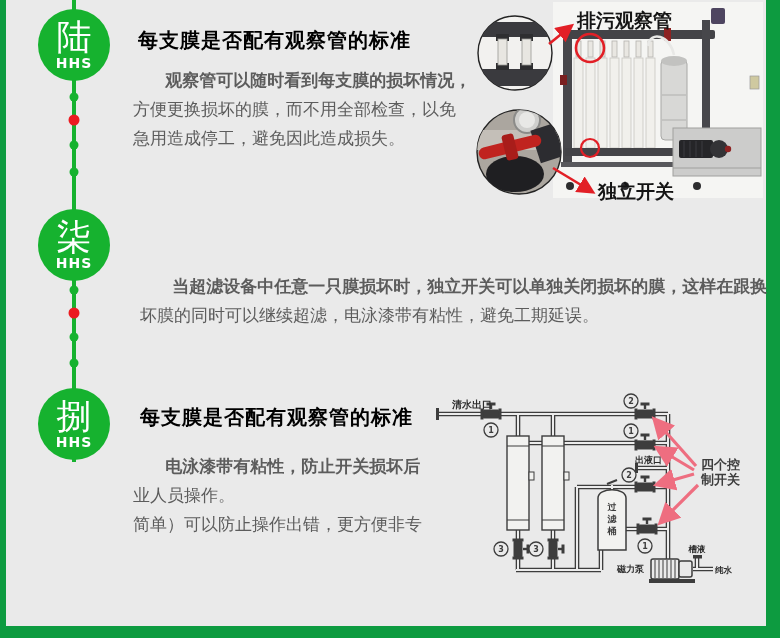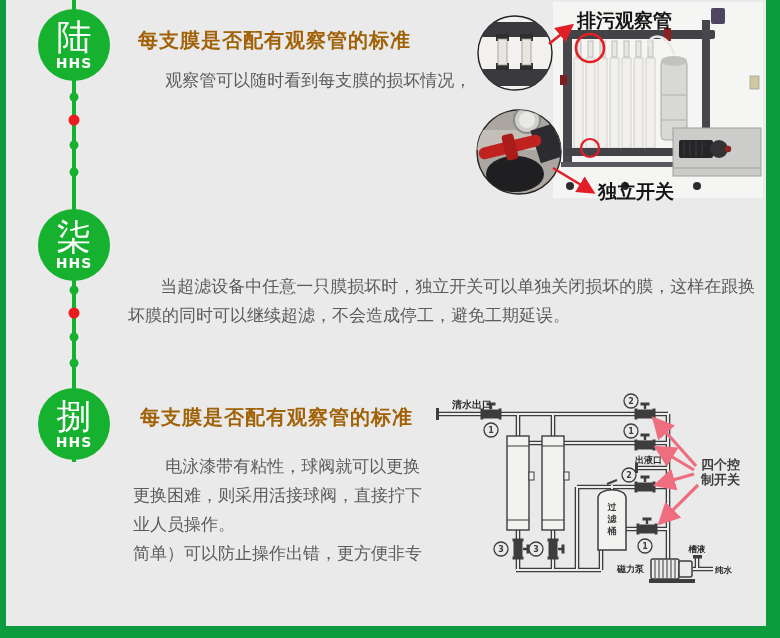--- a/index.html
+++ b/index.html
@@ -9,24 +9,24 @@
   .edge-right{position:absolute;left:766px;top:0;width:14px;height:638px;background:#0d9b40;}
   .edge-bottom{position:absolute;left:0;top:626px;width:780px;height:12px;background:#0d9b40;}
   .timeline{position:absolute;left:72px;top:0;width:4px;height:462px;background:#16b22f;}
   .dot{position:absolute;left:74px;border-radius:50%;transform:translate(-50%,-50%);}
   .dot.g{width:9px;height:9px;background:#16b22f;}
   .dot.r{width:11px;height:11px;background:#ec1b20;}
   .badge{position:absolute;left:38px;width:72px;height:72px;border-radius:50%;background:#16b22f;
          color:#fff;display:flex;flex-direction:column;align-items:center;justify-content:center;z-index:2;}
   .badge .num{font-size:35px;line-height:1.0;}
   .badge .sub{font-size:14px;font-weight:700;letter-spacing:1px;margin-top:0;text-align:center;}
-  .heading{position:absolute;font-size:20px;font-weight:700;color:#a16207;letter-spacing:1px;white-space:nowrap;}
+  .heading{position:absolute;font-size:20px;font-weight:700;color:#000000;letter-spacing:1px;white-space:nowrap;}
   .bodytext{position:absolute;font-size:17px;color:#5c5c5c;line-height:29px;}
   .bodytext .line{white-space:nowrap;}
-  .bodytext .ind{padding-left:1.9em;}
+  .bodytext .ind{padding-left:1.9em;font-weight:bold;}
   svg{position:absolute;overflow:visible;}
   svg text{font-family:"DejaVu Sans","Liberation Sans",sans-serif;}
 </style>
 </head>
 <body>
 
 <div class="page">
 
   <div class="edge-left"></div>
   <div class="edge-right"></div>
@@ -51,31 +51,32 @@
     <span class="sub">HHS</span>
   </div>
   <div class="badge" style="top:388px">
     <span class="num">捌</span>
     <span class="sub">HHS</span>
   </div>
 
   <div class="heading" style="left:138px;top:27px">每支膜是否配有观察管的标准</div>
   <div class="bodytext" style="left:133px;top:66px;width:335px">
     <div class="line ind">观察管可以随时看到每支膜的损坏情况，</div>
-  </div>
-
-  <div class="bodytext" style="left:128px;top:272px;width:625px">
+    <div class="line">方便更换损坏的膜，而不用全部检查，以免</div>
+    <div class="line">急用造成停工，避免因此造成损失。</div>
+  </div>
+
+  <div class="bodytext" style="left:140px;top:272px;width:625px">
     <div class="line ind">当超滤设备中任意一只膜损坏时，独立开关可以单独关闭损坏的膜，这样在跟换</div>
-    <div class="line">坏膜的同时可以继续超滤，不会造成停工，避免工期延误。</div>
+    <div class="line">坏膜的同时可以继续超滤，电泳漆带有粘性，避免工期延误。</div>
   </div>
 
   <div class="heading" style="left:140px;top:404px">每支膜是否配有观察管的标准</div>
   <div class="bodytext" style="left:133px;top:452px;width:305px">
-    <div class="line ind">电泳漆带有粘性，球阀就可以更换</div>
-    <div class="line">更换困难，则采用活接球阀，直接拧下</div>
+    <div class="line ind">电泳漆带有粘性，防止开关损坏后</div>
     <div class="line">业人员操作。</div>
     <div class="line">简单）可以防止操作出错，更方便非专</div>
   </div>
 
   <svg style="left:465px;top:0;width:300px;height:210px" viewBox="0 0 300 210">
     <defs>
       <marker id="redhead" markerWidth="7" markerHeight="7" refX="5" refY="3.5" orient="auto">
         <path d="M0,0 L7,3.5 L0,7 z" fill="#e21f26"></path>
       </marker>
       <clipPath id="clipTop">

